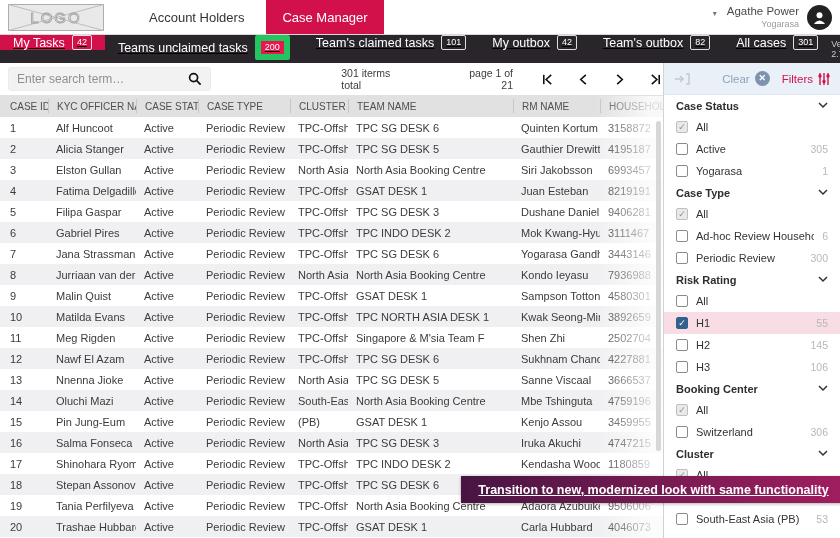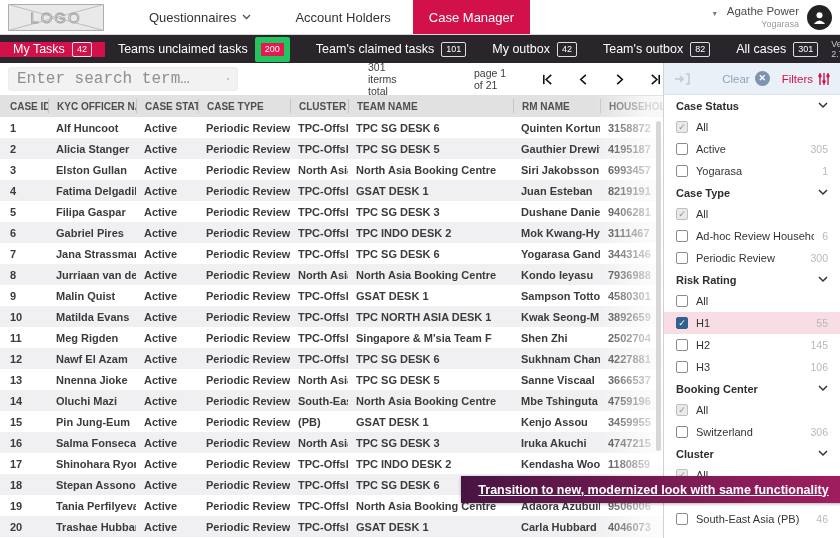--- a/index.html
+++ b/index.html
@@ -29,32 +29,32 @@
   .badge { font-size:9px; line-height:1; padding:2px 4px; border-radius:2px; }
   .badge.outline { border:1px solid rgba(255,255,255,.85); color:#fff; }
   .badge.filled { background:#e8174f; color:#fff; border:6px solid #22c55e; }
   .version { margin-left:auto; align-self:center; padding-right:10px; font-size:9px; color:#c9c9c9; }
 
   
   .main { position:absolute; top:63px; left:0; width:663px; height:475px; background:#fff; overflow:hidden; }
   .toolbar { height:32px; display:flex; align-items:center; background:#fff; }
   .search-wrap { margin-left:8px; width:230px; height:24px; background:#f2f2f2; border:1px solid #ececec; border-radius:3px;
                  display:flex; align-items:center; padding:0 8px; }
-  .search-input { flex:1; border:none; background:transparent; outline:none; font-size:16px; color:#333;
-                  font-family:Liberation Mono, monospace; }
+  .search-input { flex:1; border:none; background:transparent; outline:none; font-size:12px; color:#333;
+                  font-family:Liberation Sans, sans-serif; }
   .search-input::placeholder { color:#8f8f8f; }
   .toolbar-info { font-size:10.5px; color:#3c3c3c; }
   .items-total { margin-left:130px; }
-  .page-info { margin-left:58px; }
+  .page-info { margin-left:58px;text-align:right; }
   .pager { display:flex; align-items:center; gap:20px; margin-left:26px; }
   .pager button { background:none; border:none; cursor:pointer; width:16px; height:16px; display:flex; align-items:center; justify-content:center; padding:0; }
 
   
   .table { width:740px; }
-  .thead, .trow { display:grid; grid-template-columns:48px 88px 62px 92px 58px 165px 87px 140px; align-items:center;font-weight:bold; }
+  .thead, .trow { display:grid; grid-template-columns:48px 88px 62px 92px 58px 165px 87px 140px; align-items:center; }
   .thead { height:22px; background:#e1e1e1; }
   .thead .th { font-size:10px; color:#4f4f4f; padding:0 8px; white-space:nowrap; overflow:hidden; border-left:1px solid #c6c6c6; height:14px; display:flex; align-items:center; }
   .thead .th:first-child { border-left:none; padding-left:10px; }
   .trow { height:21px; background:#fff; cursor:pointer; }
   .trow:nth-child(even) { background:#f0f0f2; }
   .trow .td { font-size:11px; color:#3b3b3b; padding:0 8px; white-space:nowrap; overflow:hidden; }
   .trow .td:first-child { padding-left:10px; }
   .fade-right { position:absolute; top:33px; left:596px; width:67px; height:442px; pointer-events:none; z-index:4;
                 background:linear-gradient(to right, rgba(255,255,255,0), rgba(255,255,255,.78) 80%); }
   .tbl-scrollbar { position:absolute; top:58px; right:2px; width:5px; height:330px; border-radius:3px; background:#d7d7d7; z-index:5; }
@@ -99,26 +99,20 @@
     <div class="logo-box">
       <svg width="96" height="27" viewBox="0 0 96 27">
         <rect x="0.5" y="0.5" width="95" height="26" fill="#e9e9e9" stroke="#adadad"></rect>
         <line x1="0.5" y1="0.5" x2="95.5" y2="26.5" stroke="#bdbdbd"></line>
         <line x1="95.5" y1="0.5" x2="0.5" y2="26.5" stroke="#bdbdbd"></line>
         <text x="48" y="19" text-anchor="middle" font-size="15" letter-spacing="2" font-family="Liberation Sans, sans-serif" fill="#e9e9e9" stroke="#9e9e9e" stroke-width="0.8">LOGO</text>
       </svg>
     </div>
     <div class="hdr-nav">
       <div class="hdr-item">
-        <span>Questionnaires</span>
-        <svg width="9" height="6" viewBox="0 0 9 6">
-          <polyline points="1,1 4.5,4.5 8,1" fill="none" stroke="#555" stroke-width="1.4"></polyline>
-        </svg>
-      </div>
-      <div class="hdr-item">
         <span>Account Holders</span>
       </div>
       <div class="hdr-item active">
         <span>Case Manager</span>
       </div>
     </div>
     <div class="hdr-user">
       <span class="user-caret">▾</span>
       <div class="user-names">
         <div class="user-name">Agathe Power</div>
@@ -127,21 +121,21 @@
       <div class="avatar">
         <svg width="15" height="15" viewBox="0 0 16 16">
           <circle cx="8" cy="5.5" r="3.2" fill="#fff"></circle>
           <path d="M2.5 14 Q8 8.5 13.5 14 L13.5 15 L2.5 15 Z" fill="#fff"></path>
         </svg>
       </div>
     </div>
   </div>
 
   <div class="topnav">
-    <div id="tabs-mount" style="display:flex; align-items:center;">
+    <div id="tabs-mount" style="display:flex; align-items:flex-start;text-decoration:underline;">
         <div class="tab active">
     <span class="tab-label">My Tasks</span>
     <span class="badge outline">42</span>
   </div>
         <div class="tab">
     <span class="tab-label">Teams unclaimed tasks</span>
     <span class="badge filled">200</span>
   </div>
         <div class="tab">
     <span class="tab-label">Team's claimed tasks</span>
@@ -566,21 +560,21 @@
     <span class="f-count"></span>
   </div>
             <div class="f-opt">
     <span class="cb"></span>
     <span class="f-label">North Asia (PB)</span>
     <span class="f-count">58</span>
   </div>
             <div class="f-opt">
     <span class="cb"></span>
     <span class="f-label">South-East Asia (PB)</span>
-    <span class="f-count">46</span>
+    <span class="f-count">53</span>
   </div>
           </div>
   </div>
       </div>
   </div>
 
   <div class="banner">
     <span>Transition to new, modernized look with same functionality</span>
   </div>
 

